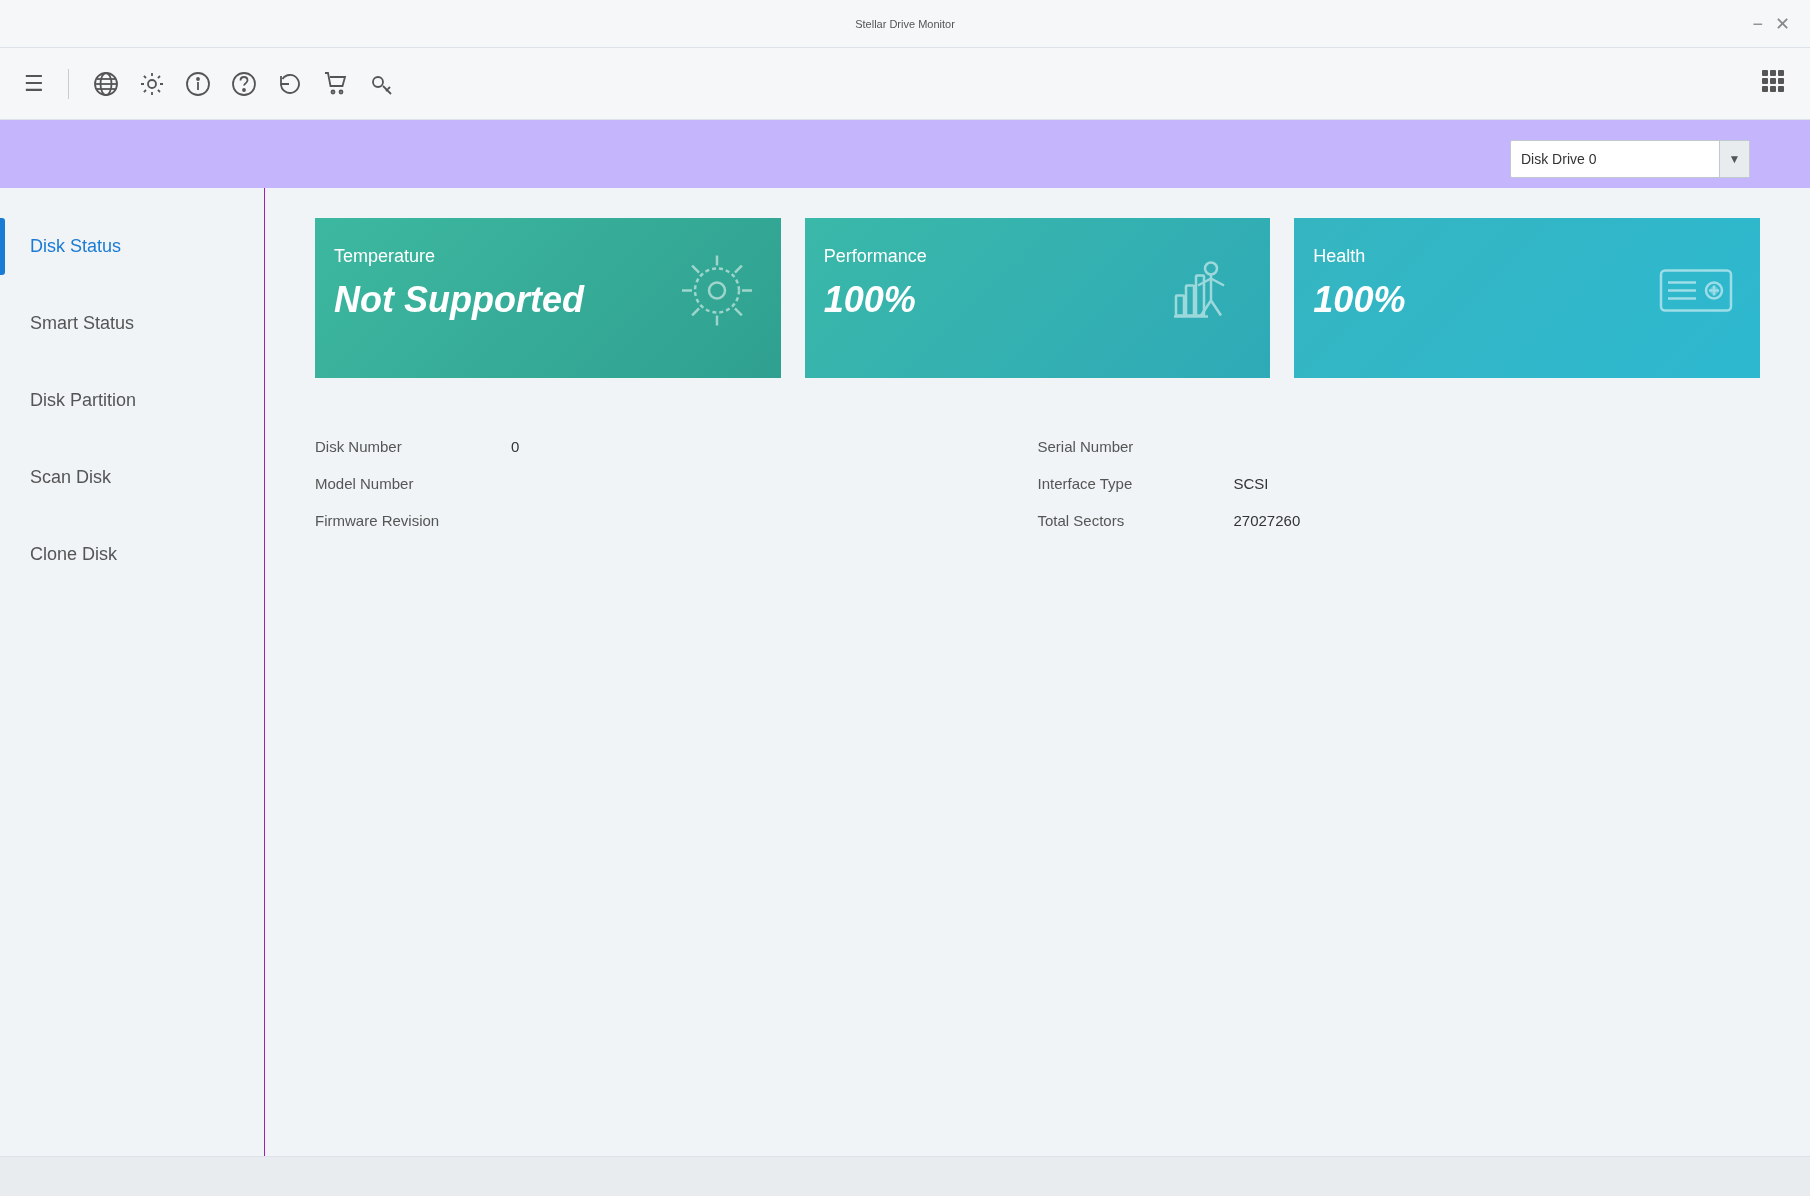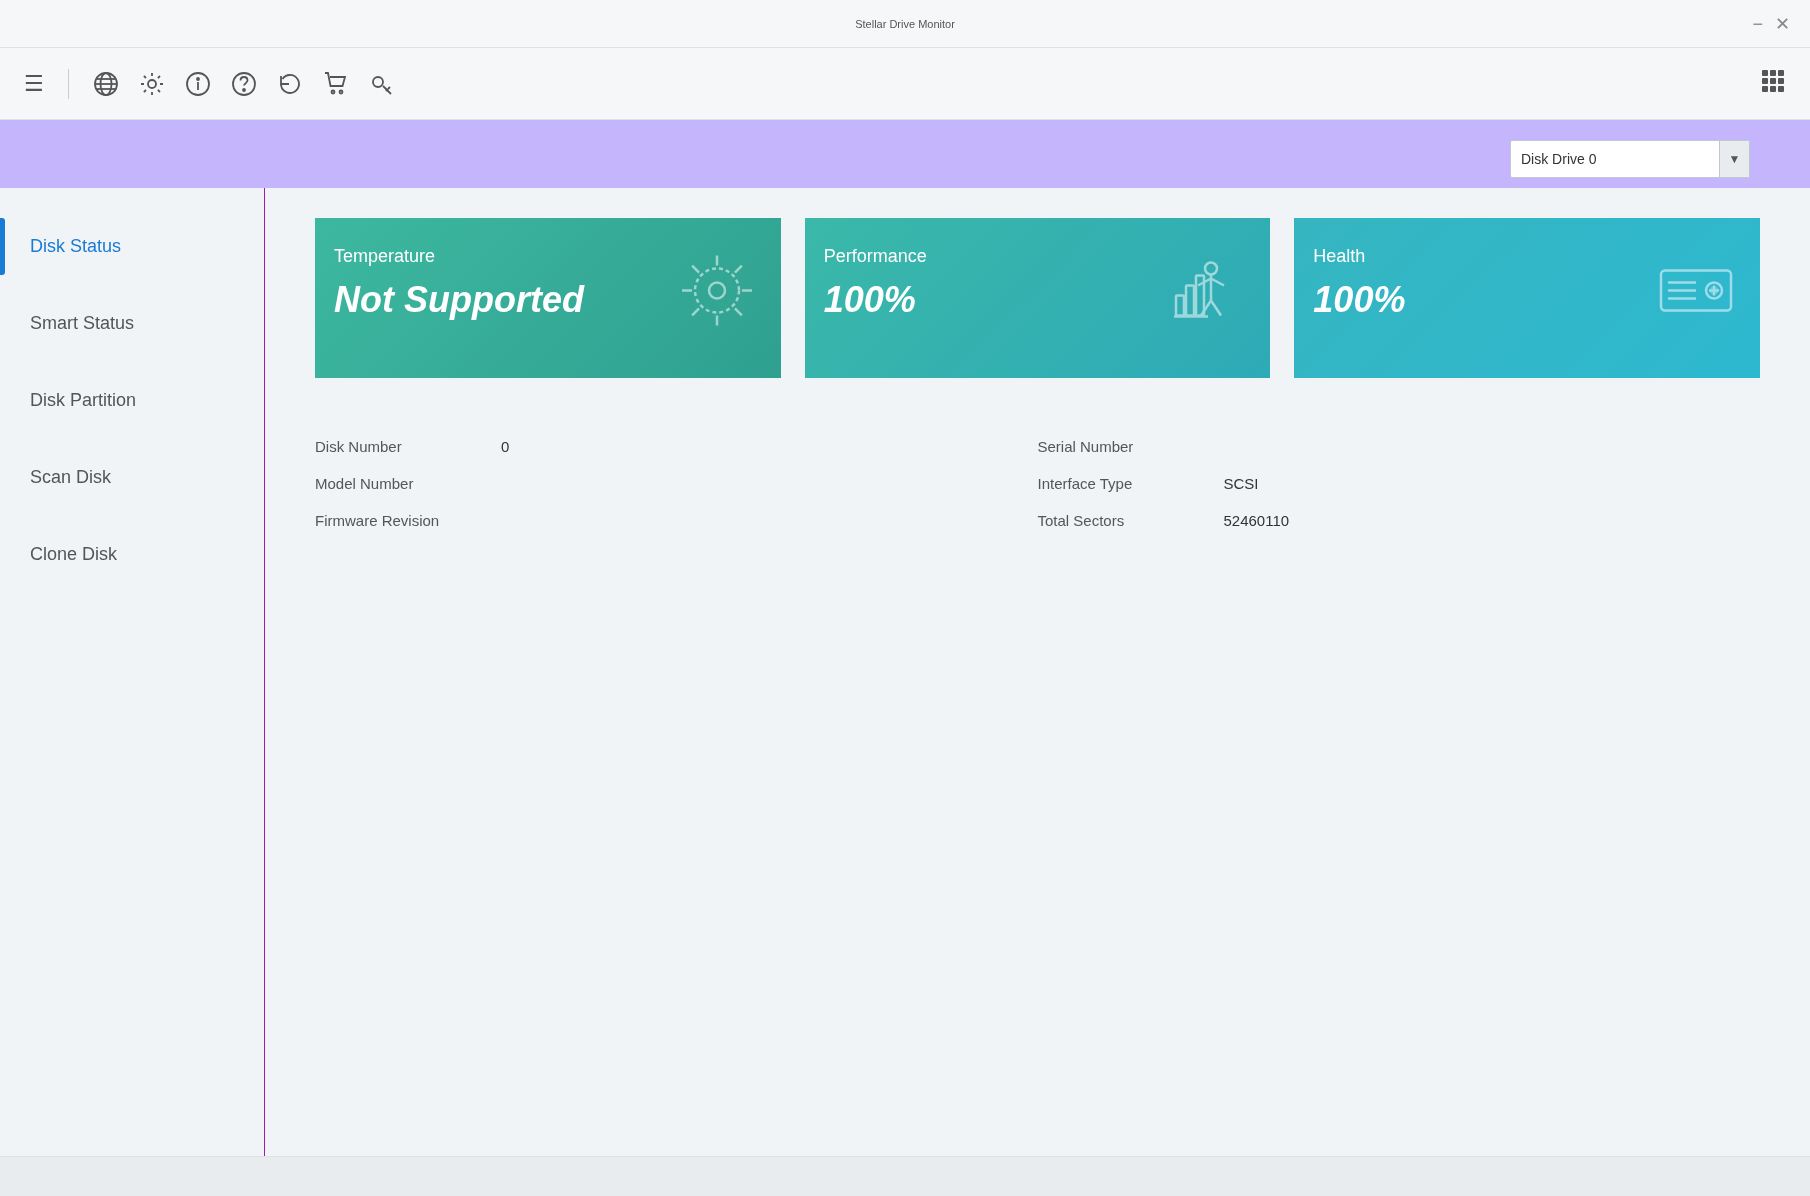--- a/index.html
+++ b/index.html
@@ -221,21 +221,21 @@
     }
     .details-column {
       display: flex;
       flex-direction: column;
       gap: 0;
     }
     .detail-row {
       display: flex;
       align-items: baseline;
       padding: 10px 0;
-      gap: 6px;
+      gap: 16px;
     }
     .detail-label {
       font-size: 15px;
       color: #555;
       min-width: 180px;
     }
     .detail-value {
       font-size: 15px;
       color: #333;
     }
@@ -449,21 +449,21 @@
             <div class="detail-row">
               <span class="detail-label">Serial Number</span>
               <span class="detail-value"></span>
             </div>
             <div class="detail-row">
               <span class="detail-label">Interface Type</span>
               <span class="detail-value">SCSI</span>
             </div>
             <div class="detail-row">
               <span class="detail-label">Total Sectors</span>
-              <span class="detail-value">52460110</span>
+              <span class="detail-value">27027260</span>
             </div>
           </div>
         </div>
       </div>
     </div>
   </div>
 
   <div class="bottom-bar"></div>
 </div>
 

